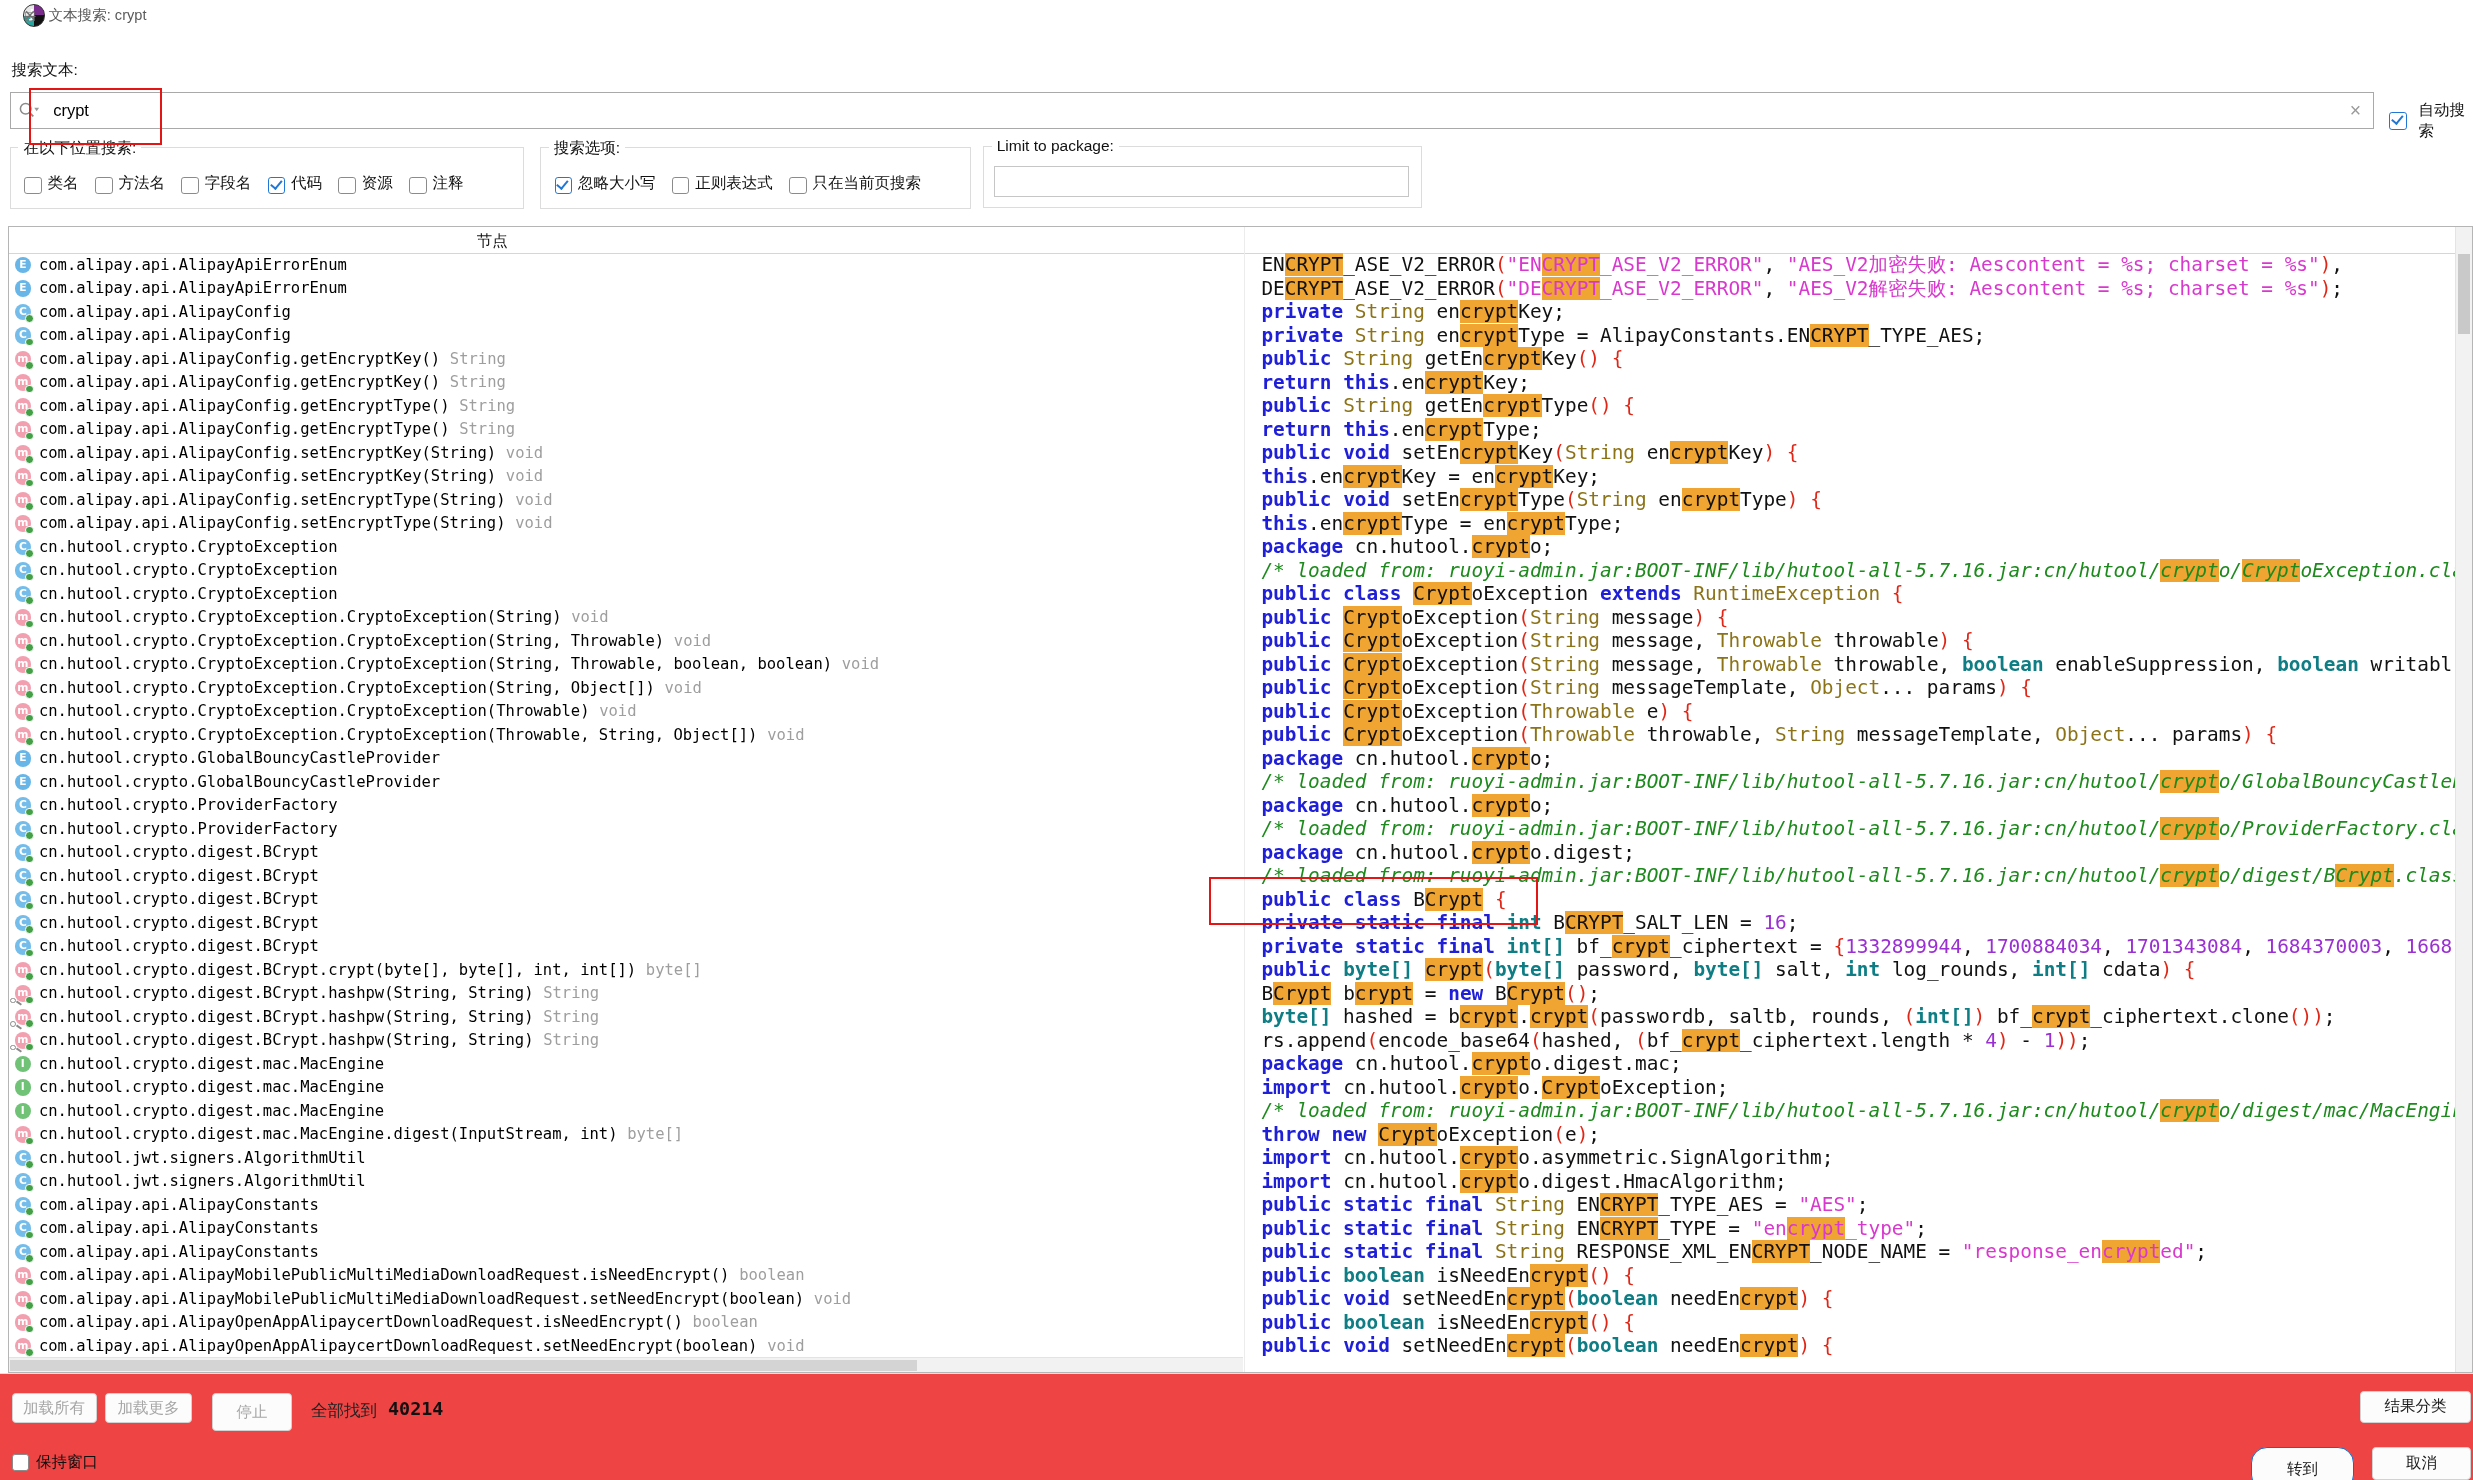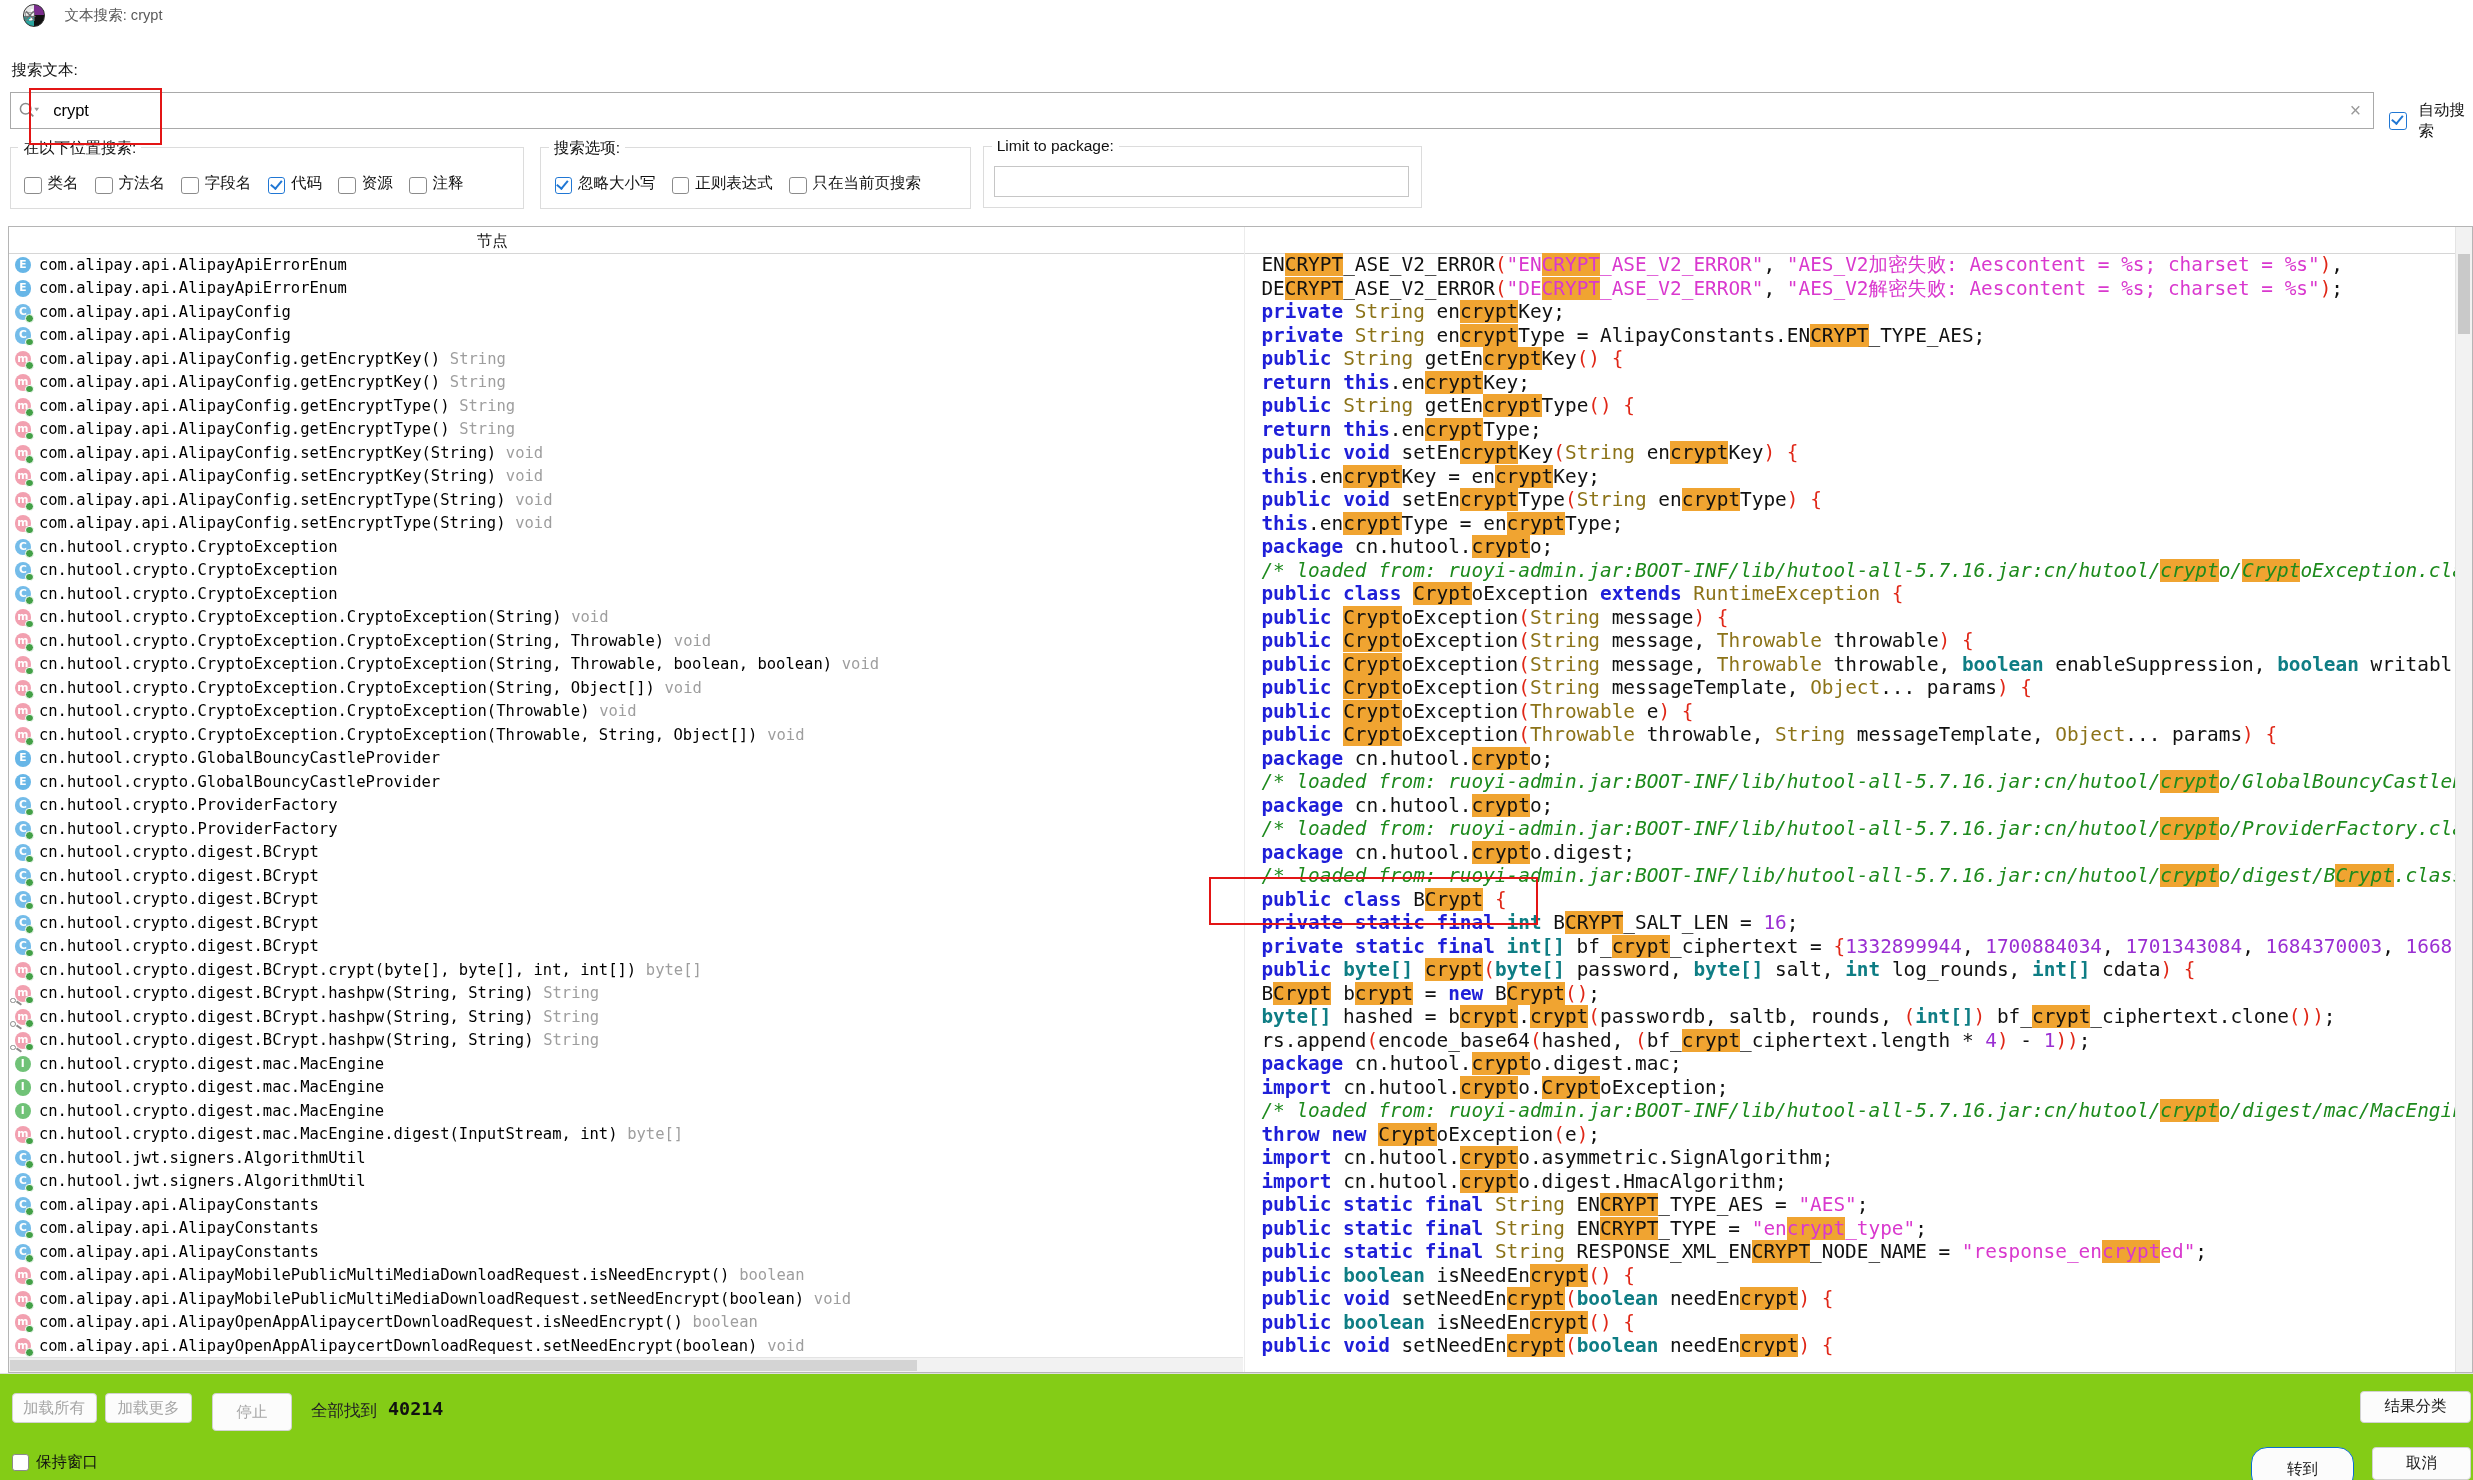--- a/index.html
+++ b/index.html
@@ -6,21 +6,21 @@
   body{width:2473px;height:1481px;position:relative;background:#fff;
        font-family:"Liberation Sans",sans-serif;color:#111;overflow:hidden;
        outline:1px solid #cfcfcf}
 
   
   .titlebar{position:absolute;left:0;top:0;right:0;height:31px;display:flex;align-items:center}
   .appicon{width:20.4px;height:20.4px;border-radius:50%;margin-left:23px;flex:none;
            background:conic-gradient(#7b2d8e 0 25%,#111 25% 50%,#2aa6a0 50% 75%,#e8e8e8 75% 100%);
            border:1px solid #333;position:relative}
   .appicon::after{content:"J";position:absolute;left:5.8px;top:1.9px;color:#fff;font:bold 11.6px "DejaVu Sans",sans-serif}
-  .wtitle{margin-left:19px;font-size:14.6px;color:#5a5a5a}
+  .wtitle{margin-left:3px;font-size:14.6px;color:#5a5a5a}
   .wctl{position:absolute;top:0;height:31px;width:60px;display:flex;align-items:center;justify-content:center;
         color:#6f6f6f;font-size:15.5px}
   .wctl.min{left:2367}.wctl.max{left:2432}.wctl.cls{left:2497;font-size:19.4px}
 
   
   .slabel{position:absolute;left:11.6px;top:60px;font-size:15.5px}
   .searchbox{position:absolute;left:9.7px;top:92px;width:2364px;height:37px;border:1px solid #a9a9a9;
              background:#fff;box-sizing:border-box;display:flex;align-items:center}
   .mag{margin-left:7.8px;flex:none}
   .searchval{border:0;outline:0;margin-left:9.7px;font-size:16.5px;color:#000;width:2232px;
@@ -84,21 +84,21 @@
   .cr{color:var(--pa)}
   .cd{color:#111}
   .hl{background:var(--hl)}
 
   
   .redbox{position:absolute;border:2.9px solid var(--anno);z-index:9;pointer-events:none}
   .box1{left:29px;top:88px;width:129px;height:53px}
   .box2{left:1209px;top:877px;width:325px;height:44px}
 
   
-  .footer{position:absolute;left:0;top:1373px;right:0;bottom:0;background:#84cc16;border-top:1px solid #e0e0e0}
+  .footer{position:absolute;left:0;top:1373px;right:0;bottom:0;background:#ef4444;border-top:1px solid #e0e0e0}
   .btn{position:absolute;box-sizing:border-box;background:#fcfcfc;border:1px solid #d2d2d2;border-radius:3.9px;
        font-size:15.5px;display:flex;align-items:center;justify-content:center;color:#1a1a1a}
   .btn.disabled{color:#a6a6a6}
   .btn.loadall{left:11.6px;top:19.4px;width:85px;height:30px}
   .btn.loadmore{left:105px;top:19.4px;width:87px;height:30px}
   .btn.stop{left:212px;top:19.4px;width:80px;height:38px}
   .btn.sort{left:2360px;top:16.5px;width:111px;height:32px}
   .btn.goto{left:2251px;top:73px;width:103px;height:44px;border:1.9px solid #0a6ed0;border-radius:16px}
   .btn.cancel{left:2372px;top:73px;width:99px;height:33px}
   .foundlbl{position:absolute;left:311px;top:26px;font-size:16.5px;color:#222}

